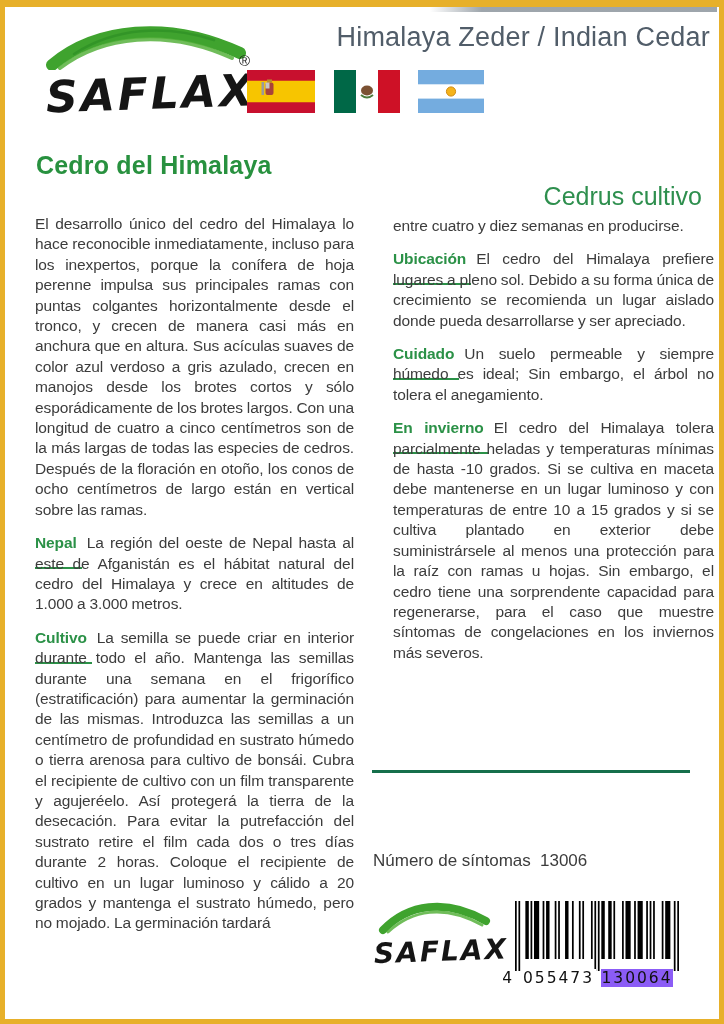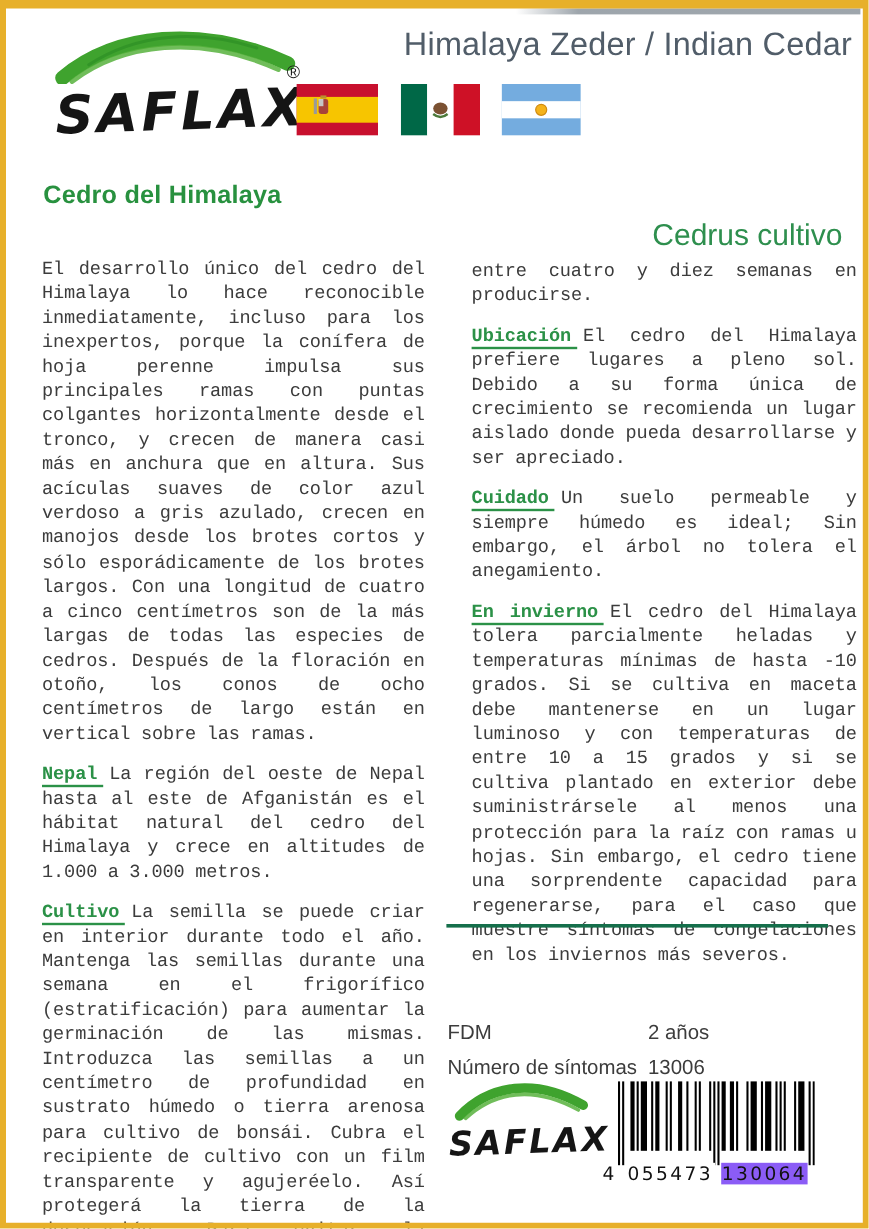--- a/index.html
+++ b/index.html
@@ -43,40 +43,40 @@
   .flag svg{display:block;}
   .flag-es{left:247px;width:68px;}
   .flag-mx{left:334px;width:66px;}
   .flag-ar{left:418px;width:66px;}
   .header-title{
     position:absolute;top:22px;right:14px;
     font-size:27px;color:#515d69;letter-spacing:.2px;
   }
   .common-name{
     position:absolute;left:36px;top:151px;
-    font-size:21px;font-weight:bold;color:#28913f;letter-spacing:.2px;
+    font-size:25px;font-weight:bold;color:#28913f;letter-spacing:.2px;
   }
   .botanical-name{
     position:absolute;top:182px;right:22px;
     font-size:25px;font-weight:400;color:#2e8f4e;
   }
   
   .col{
     position:absolute;
     font-size:15.5px;line-height:20.4px;color:#3c3c3c;
     text-align:justify;letter-spacing:-0.1px;word-spacing:-0.4px;
     hyphens:auto;-webkit-hyphens:auto;
   }
   .col-left{left:35px;top:214px;width:319px;}
   .col-right{left:372px;top:216px;width:321px;margin-left:21px;}
-  .col p{margin:0 0 13px 0;font-family:Liberation Mono, monospace;}
+  .col p{margin:0 0 13px 0;}
   .sec-h{
     font-weight:bold;color:#2b9147;
     border-bottom:2px solid #2b9147;
-    padding-right:5px;padding-bottom:0px;
+    padding-right:5px;padding-bottom:16px;
     margin-right:5px;
   }
   
   .footer-rule{
     position:absolute;left:372px;top:770px;width:318px;height:3px;
     background:#156f4b;
   }
   .specs{position:absolute;left:373px;top:851px;width:318px;font-size:17px;color:#3c3c3c;}
   .spec-row{display:grid;grid-template-columns:167px auto;margin-bottom:9px;}
   .logo-small{position:absolute;left:370px;top:893px;width:130px;height:90px;}
@@ -157,24 +157,20 @@
   <div class="col col-right">
     <p><span>entre cuatro y diez semanas en producirse.</span></p>
     <p><span class="sec-h">Ubicación</span><span>El cedro del Himalaya prefiere lugares a pleno sol. Debido a su forma única de crecimiento se recomienda un lugar aislado donde pueda desarrollarse y ser apreciado.</span></p>
     <p><span class="sec-h">Cuidado</span><span>Un suelo permeable y siempre húmedo es ideal; Sin embargo, el árbol no tolera el anegamiento.</span></p>
     <p><span class="sec-h">En invierno</span><span>El cedro del Himalaya tolera parcialmente heladas y temperaturas mínimas de hasta -10 grados. Si se cultiva en maceta debe mantenerse en un lugar luminoso y con temperaturas de entre 10 a 15 grados y si se cultiva plantado en exterior debe suministrársele al menos una protección para la raíz con ramas u hojas. Sin embargo, el cedro tiene una sorprendente capacidad para regenerarse, para el caso que muestre síntomas de congelaciones en los inviernos más severos.</span></p>
   </div>
 
   <div class="footer-rule"></div>
 
   <div class="specs">
-    <div class="spec-row">
-      <span>FDM</span>
-      <span>2 años</span>
-    </div>
     <div class="spec-row">
       <span>Número de síntomas</span>
       <span>13006</span>
     </div>
   </div>
 
   <div class="logo-small">
     <svg class="arc" width="114" height="38" viewBox="0 0 114 38">
       <path d="M5 33 C 30 7, 68 1, 108 24" fill="none" stroke="#3fa32e" stroke-width="8" stroke-linecap="round"></path>
       <path d="M10 35 C 34 13, 66 7, 104 28" fill="none" stroke="#57b23d" stroke-width="3" stroke-linecap="round" opacity="0.85"></path>

